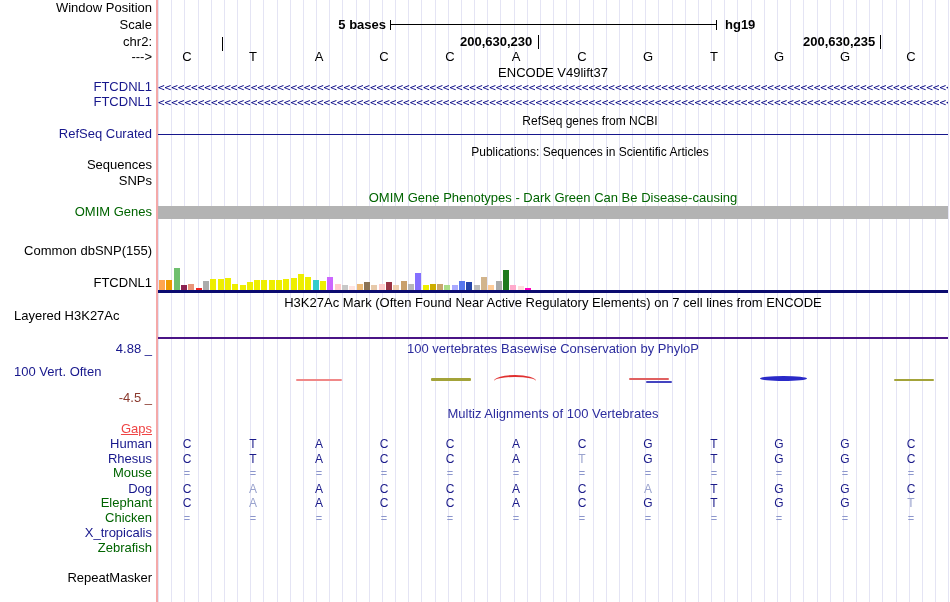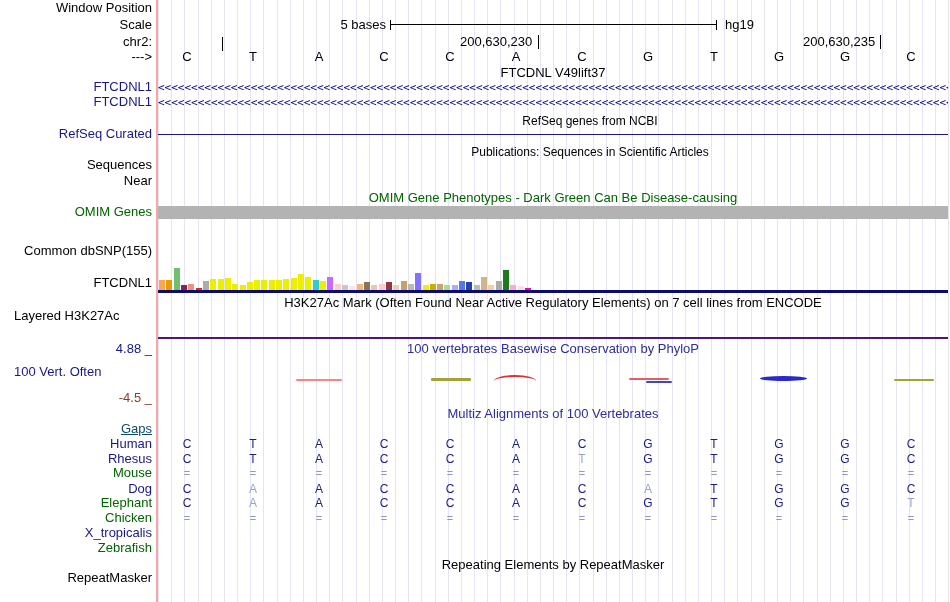--- a/index.html
+++ b/index.html
@@ -13,21 +13,21 @@
   .ctitle{position:absolute;left:158px;width:790px;text-align:center;height:14px;line-height:14px;z-index:2;white-space:nowrap;}
   .small{font-size:12px;padding-left:37px;}
   .navy{color:#17178C;}
   .blue-t{color:#2D2D9E;}
   .green{color:#006400;}
   .darkred{color:#8B3A2E;}
   .hline{position:absolute;left:158px;width:790px;z-index:2;}
   .chev{position:absolute;left:158px;width:790px;height:10px;overflow:hidden;color:#000080;
     font-family:"DejaVu Sans Mono",monospace;font-size:11px;line-height:10px;letter-spacing:0;z-index:2;white-space:nowrap;}
   .tick{position:absolute;width:1px;background:#000;z-index:3;}
-  .coord{position:absolute;height:14px;line-height:14px;z-index:3;white-space:nowrap;}
+  .coord{position:absolute;height:14px;line-height:14px;z-index:3;white-space:nowrap;font-weight:bold;}
   .base{position:absolute;width:16px;text-align:center;height:14px;line-height:14px;z-index:3;}
   .ruler-line{position:absolute;top:24px;height:1px;background:#000;z-index:3;}
   .ruler-tick{position:absolute;top:20px;width:1px;height:10px;background:#000;z-index:3;}
   .bar{position:absolute;z-index:3;}
   .acell{position:absolute;width:16px;text-align:center;height:15px;line-height:15px;
     font-size:12px;color:#1B1B8A;z-index:3;}
   .acell.dim{color:#9AA3CE;}
   .acell.eq{color:#8C96CC;font-size:11px;}
   .mark{position:absolute;z-index:3;}
 </style>
@@ -63,33 +63,33 @@
       <div class="base" style="left: 442px; top: 50px;">C</div>
       <div class="base" style="left: 508px; top: 50px;">A</div>
       <div class="base" style="left: 574px; top: 50px;">C</div>
       <div class="base" style="left: 640px; top: 50px;">G</div>
       <div class="base" style="left: 706px; top: 50px;">T</div>
       <div class="base" style="left: 771px; top: 50px;">G</div>
       <div class="base" style="left: 837px; top: 50px;">G</div>
       <div class="base" style="left: 903px; top: 50px;">C</div>
     </div>
 
-  <div class="ctitle" style="top:66px">FTCDNL V49lift37</div>
+  <div class="ctitle" style="top:66px">ENCODE V49lift37</div>
   <div class="lbl navy" style="top:80px">FTCDNL1</div>
   <div class="lbl navy" style="top:95px">FTCDNL1</div>
   <div class="chev" id="chev1" style="top:83px">&lt;&lt;&lt;&lt;&lt;&lt;&lt;&lt;&lt;&lt;&lt;&lt;&lt;&lt;&lt;&lt;&lt;&lt;&lt;&lt;&lt;&lt;&lt;&lt;&lt;&lt;&lt;&lt;&lt;&lt;&lt;&lt;&lt;&lt;&lt;&lt;&lt;&lt;&lt;&lt;&lt;&lt;&lt;&lt;&lt;&lt;&lt;&lt;&lt;&lt;&lt;&lt;&lt;&lt;&lt;&lt;&lt;&lt;&lt;&lt;&lt;&lt;&lt;&lt;&lt;&lt;&lt;&lt;&lt;&lt;&lt;&lt;&lt;&lt;&lt;&lt;&lt;&lt;&lt;&lt;&lt;&lt;&lt;&lt;&lt;&lt;&lt;&lt;&lt;&lt;&lt;&lt;&lt;&lt;&lt;&lt;&lt;&lt;&lt;&lt;&lt;&lt;&lt;&lt;&lt;&lt;&lt;&lt;&lt;&lt;&lt;&lt;&lt;&lt;&lt;&lt;&lt;&lt;&lt;&lt;&lt;&lt;&lt;&lt;&lt;&lt;&lt;&lt;&lt;&lt;</div>
   <div class="chev" id="chev2" style="top:98px">&lt;&lt;&lt;&lt;&lt;&lt;&lt;&lt;&lt;&lt;&lt;&lt;&lt;&lt;&lt;&lt;&lt;&lt;&lt;&lt;&lt;&lt;&lt;&lt;&lt;&lt;&lt;&lt;&lt;&lt;&lt;&lt;&lt;&lt;&lt;&lt;&lt;&lt;&lt;&lt;&lt;&lt;&lt;&lt;&lt;&lt;&lt;&lt;&lt;&lt;&lt;&lt;&lt;&lt;&lt;&lt;&lt;&lt;&lt;&lt;&lt;&lt;&lt;&lt;&lt;&lt;&lt;&lt;&lt;&lt;&lt;&lt;&lt;&lt;&lt;&lt;&lt;&lt;&lt;&lt;&lt;&lt;&lt;&lt;&lt;&lt;&lt;&lt;&lt;&lt;&lt;&lt;&lt;&lt;&lt;&lt;&lt;&lt;&lt;&lt;&lt;&lt;&lt;&lt;&lt;&lt;&lt;&lt;&lt;&lt;&lt;&lt;&lt;&lt;&lt;&lt;&lt;&lt;&lt;&lt;&lt;&lt;&lt;&lt;&lt;&lt;&lt;&lt;&lt;&lt;</div>
 
   <div class="ctitle small" style="top:114px">RefSeq genes from NCBI</div>
   <div class="lbl navy" style="top:127px">RefSeq Curated</div>
   <div class="hline" style="top:134px;height:1px;background:#17178C"></div>
 
   <div class="ctitle small" style="top:145px">Publications: Sequences in Scientific Articles</div>
   <div class="lbl" style="top:158px">Sequences</div>
-  <div class="lbl" style="top:174px">Near</div>
+  <div class="lbl" style="top:174px">SNPs</div>
 
   <div class="ctitle green" style="top:191px">OMIM Gene Phenotypes - Dark Green Can Be Disease-causing</div>
   <div class="lbl green" style="top:205px">OMIM Genes</div>
   <div class="hline" style="top:206px;height:13px;background:#B3B3B3"></div>
 
   <div class="lbl" style="top:244px">Common dbSNP(155)</div>
 
   <div class="lbl" style="top:276px">FTCDNL1</div>
   <div id="gtexBars">
       <div class="bar" style="left: 159px; width: 6px; top: 280px; height: 10px; background: rgb(255, 165, 79);"></div>
@@ -159,21 +159,21 @@
       <div class="mark" style="left: 431px; top: 378px; width: 40px; height: 3px; background: rgb(163, 163, 57); border-radius: 1px;"></div>
       <div class="mark" style="left: 494px; top: 375px; width: 42px; height: 4px; background: transparent; border-top: 2px solid rgb(224, 48, 48); border-radius: 50% 50% 0px 0px / 100% 100% 0px 0px;"></div>
       <div class="mark" style="left: 629px; top: 378px; width: 40px; height: 2px; background: rgb(224, 96, 96); border-radius: 1px;"></div>
       <div class="mark" style="left: 646px; top: 381px; width: 26px; height: 2px; background: rgb(68, 68, 192); border-radius: 1px;"></div>
       <div class="mark" style="left: 760px; top: 376px; width: 47px; height: 5px; background: rgb(42, 42, 200); border-radius: 50%;"></div>
       <div class="mark" style="left: 894px; top: 379px; width: 40px; height: 2px; background: rgb(163, 163, 57); border-radius: 1px;"></div>
     </div>
 
   <div class="ctitle blue-t" style="top:407px">Multiz Alignments of 100 Vertebrates</div>
   <div id="multizRows">
-      <div class="lbl" style="top: 422px; color: #0c4a6e; text-decoration: underline;">Gaps</div>
+      <div class="lbl" style="top: 422px; color: #ef4444; text-decoration: underline;">Gaps</div>
       <div class="lbl" style="top: 437px; color: rgb(23, 23, 140);">Human</div>
       <div class="acell" style="left: 179px; top: 437px;">C</div>
       <div class="acell" style="left: 245px; top: 437px;">T</div>
       <div class="acell" style="left: 311px; top: 437px;">A</div>
       <div class="acell" style="left: 376px; top: 437px;">C</div>
       <div class="acell" style="left: 442px; top: 437px;">C</div>
       <div class="acell" style="left: 508px; top: 437px;">A</div>
       <div class="acell" style="left: 574px; top: 437px;">C</div>
       <div class="acell" style="left: 640px; top: 437px;">G</div>
       <div class="acell" style="left: 706px; top: 437px;">T</div>
@@ -242,15 +242,14 @@
       <div class="acell eq" style="left: 574px; top: 511px;">=</div>
       <div class="acell eq" style="left: 640px; top: 511px;">=</div>
       <div class="acell eq" style="left: 706px; top: 511px;">=</div>
       <div class="acell eq" style="left: 771px; top: 511px;">=</div>
       <div class="acell eq" style="left: 837px; top: 511px;">=</div>
       <div class="acell eq" style="left: 903px; top: 511px;">=</div>
       <div class="lbl" style="top: 526px; color: rgb(23, 23, 140);">X_tropicalis</div>
       <div class="lbl" style="top: 541px; color: rgb(0, 100, 0);">Zebrafish</div>
     </div>
 
-  <div class="ctitle" style="top:558px">Repeating Elements by RepeatMasker</div>
   <div class="lbl" style="top:571px">RepeatMasker</div>
 </div>
 
 </body></html>

